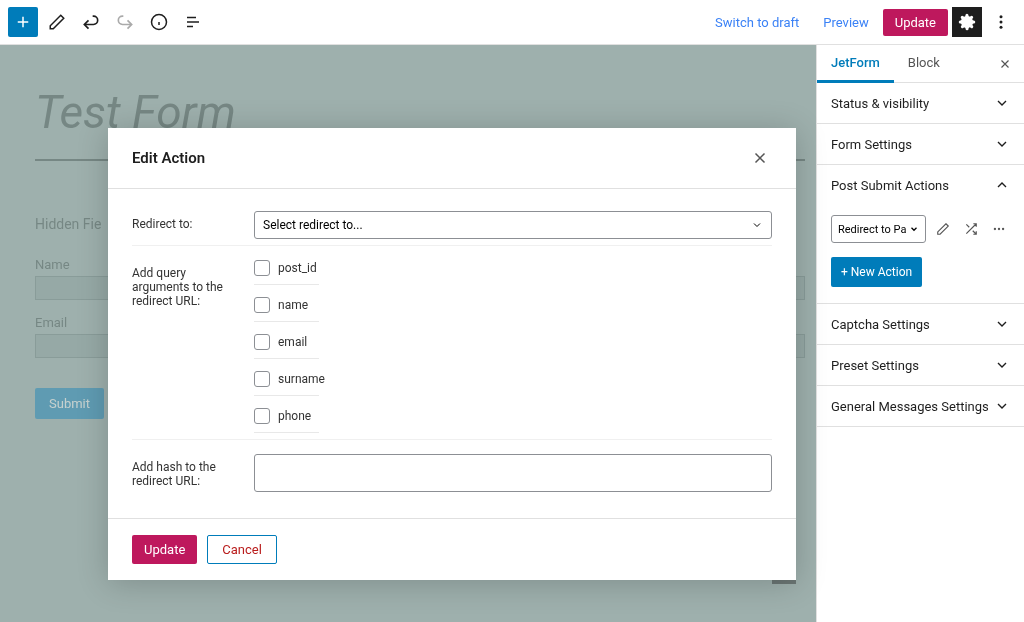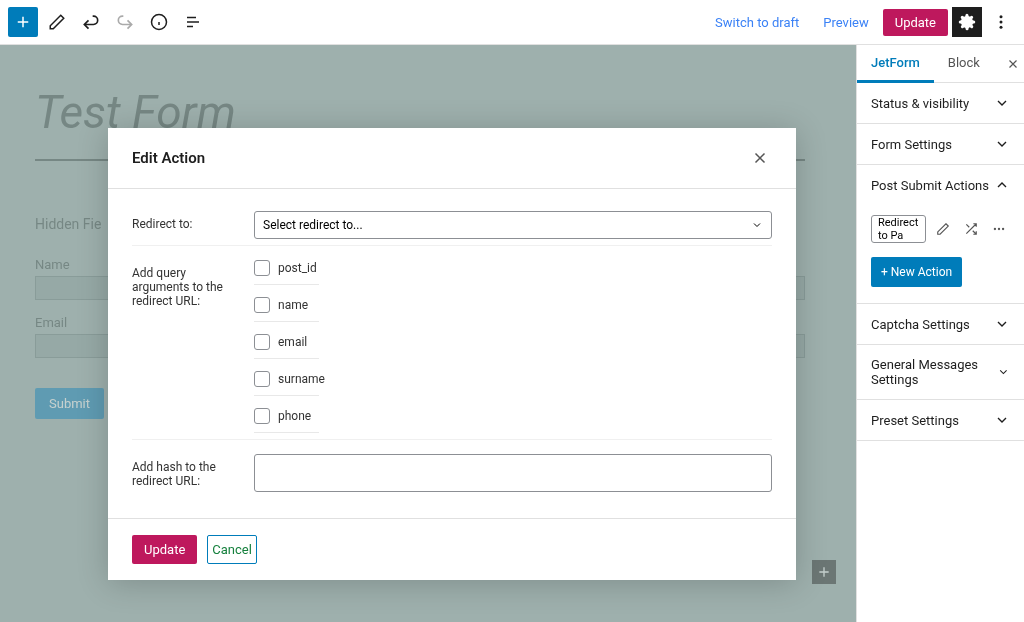--- a/index.html
+++ b/index.html
@@ -24,21 +24,21 @@
 
 .form-title { font-size: 46px; color: #3a4a47; font-weight: 400; margin-bottom: 20px; font-style: italic; }
 .form-divider { border: none; border-top: 2px solid #3a4a47; margin-bottom: 55px; width: 770px; }
 .form-field-label { font-size: 14px; color: #3a4a47; margin-bottom: 25px; }
 .form-label-sm { font-size: 13px; color: #3a4a47; display: block; margin-bottom: 4px; margin-top: 15px; }
 .form-input { width: 770px; height: 24px; background: #8a9e9b; border: 1px solid #6a7e7b; }
 .form-submit { background: #007cba; color: #fff; border: none; padding: 8px 14px; font-size: 13px; cursor: pointer; margin-top: 30px; border-radius: 2px; }
 .btn-block-add { position: absolute; right: 20px; bottom: 38px; width: 24px; height: 24px; background: #1e1e1e; color: #fff; border: none; display: flex; align-items: center; justify-content: center; cursor: pointer; }
 
 
-.sidebar { width: 168px; background: #fff; border-left: 1px solid #e0e0e0; display: flex; flex-direction: column; }
+.sidebar { width: 208px; background: #fff; border-left: 1px solid #e0e0e0; display: flex; flex-direction: column; }
 .sidebar-tabs { display: flex; border-bottom: 1px solid #e0e0e0; align-items: center; height: 38px; }
 .tab { padding: 10px 14px; font-size: 13px; cursor: pointer; border-bottom: 3px solid transparent; color: #555; }
 .tab.active { border-bottom-color: #007cba; color: #007cba; font-weight: 500; }
 .tab-close { margin-left: auto; padding: 8px 12px; cursor: pointer; color: #555; font-size: 16px; }
 .panel { border-bottom: 1px solid #e0e0e0; }
 .panel-header { display: flex; align-items: center; justify-content: space-between; padding: 12px 14px; cursor: pointer; font-size: 13px; color: #1e1e1e; }
 .panel-body { padding: 10px 14px 16px; }
 .action-row { display: flex; align-items: center; gap: 6px; margin-bottom: 14px; }
 .action-select { flex: 1; min-width: 0; height: 28px; border: 1px solid #8c8f94; border-radius: 3px; font-size: 11px; padding: 0 6px; background: #fff; display: flex; align-items: center; justify-content: space-between; cursor: pointer; }
 .action-iconbtn { width: 22px; height: 22px; background: transparent; border: none; cursor: pointer; color: #555; display: flex; align-items: center; justify-content: center; font-size: 14px; }
@@ -52,21 +52,21 @@
 .modal-row.bordered { border-bottom: 1px solid #f0f0f0; padding-bottom: 6px; margin-bottom: 8px; }
 .modal-label { width: 110px; font-size: 12px; color: #333; padding-top: 6px; }
 .modal-control { flex: 1; }
 .modal-select { width: 100%; height: 28px; border: 1px solid #8c8f94; border-radius: 3px; font-size: 12px; padding: 0 8px; background: #fff; cursor: pointer; display: flex; align-items: center; justify-content: space-between; }
 .check-list { display: flex; flex-direction: column; gap: 12px; }
 .check-item { display: flex; align-items: center; gap: 8px; border-bottom: 1px solid #e8e8e8; padding-bottom: 8px; width: 65px; }
 .check-box { width: 16px; height: 16px; border: 1px solid #8c8f94; border-radius: 3px; cursor: pointer; flex-shrink: 0; }
 .check-label { font-size: 12px; color: #333; }
 .modal-textarea { width: 100%; height: 38px; border: 1px solid #8c8f94; border-radius: 3px; resize: none; }
 .modal-footer { padding: 16px 24px; border-top: 1px solid #e0e0e0; display: flex; gap: 10px; }
-.btn-secondary { background: #fff; color: #15803d; border: 1px solid #007cba; padding: 6px 4px; cursor: pointer; font-size: 13px; border-radius: 2px; }
+.btn-secondary { background: #fff; color: #b91c1c; border: 1px solid #007cba; padding: 6px 14px; cursor: pointer; font-size: 13px; border-radius: 2px; }
 
 svg { display: block; }
 </style>
 </head>
 <body>
 
 <div class="top-toolbar">
   <button class="btn-add">
     <svg width="18" height="18" viewBox="0 0 24 24" fill="none" stroke="currentColor" stroke-width="2">
         <path d="M12 5v14M5 12h14"></path>
@@ -201,29 +201,29 @@
     <div class="panel">
       <div class="panel-header">
         <span>Captcha Settings</span>
         <svg width="16" height="16" viewBox="0 0 24 24" fill="none" stroke="currentColor" stroke-width="2">
             <path d="M6 9l6 6 6-6"></path>
           </svg>
       </div>
     </div>
     <div class="panel">
       <div class="panel-header">
+        <span>Preset Settings</span>
+        <svg width="16" height="16" viewBox="0 0 24 24" fill="none" stroke="currentColor" stroke-width="2">
+            <path d="M6 9l6 6 6-6"></path>
+          </svg>
+      </div>
+    </div>
+    <div class="panel">
+      <div class="panel-header">
         <span>General Messages Settings</span>
-        <svg width="16" height="16" viewBox="0 0 24 24" fill="none" stroke="currentColor" stroke-width="2">
-            <path d="M6 9l6 6 6-6"></path>
-          </svg>
-      </div>
-    </div>
-    <div class="panel">
-      <div class="panel-header">
-        <span>Preset Settings</span>
         <svg width="16" height="16" viewBox="0 0 24 24" fill="none" stroke="currentColor" stroke-width="2">
             <path d="M6 9l6 6 6-6"></path>
           </svg>
       </div>
     </div>
   </div>
 </div>
 
 <div class="modal">
   <div class="modal-header">

